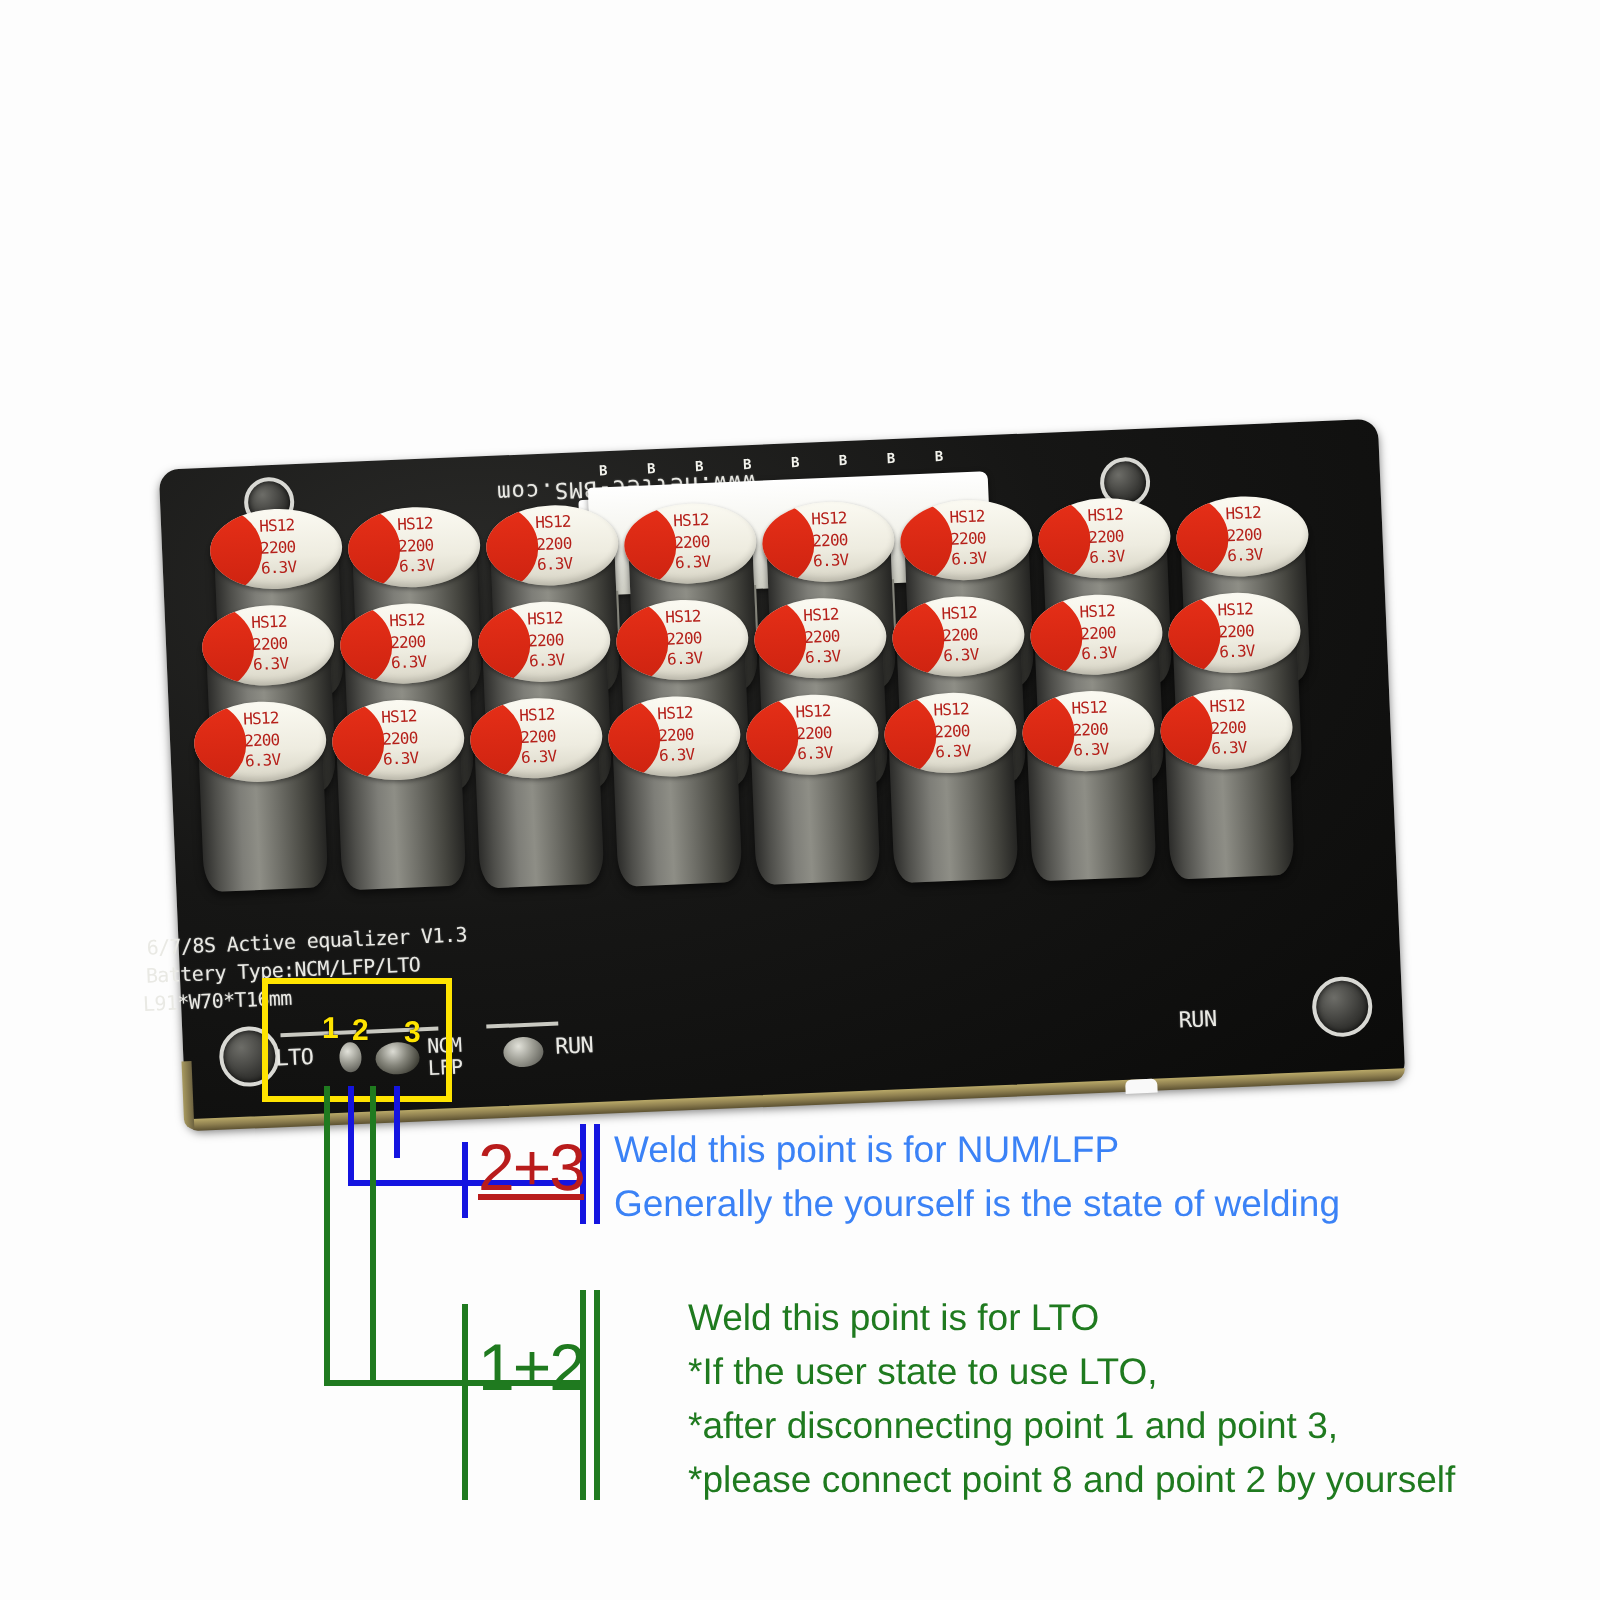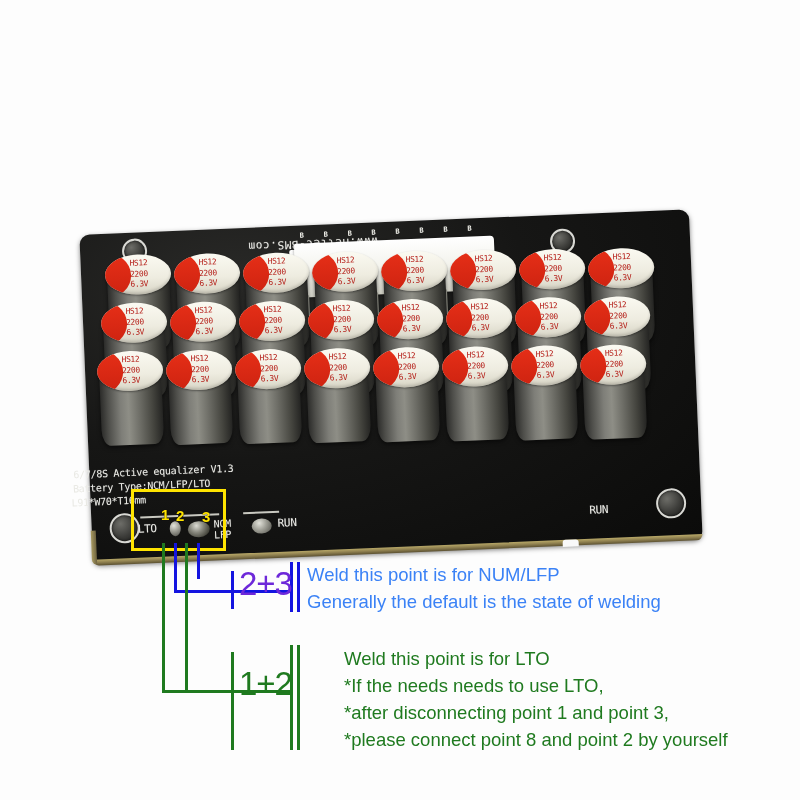--- a/index.html
+++ b/index.html
@@ -241,21 +241,21 @@
   .blue { background: #1414e0; }
   .green { background: #1f7a1f; }
 
   .bracket-num {
     position: absolute;
     font-family: "Liberation Sans", sans-serif;
     font-size: 33px;
     font-weight: 400;
     letter-spacing: -1px;
   }
-  .bracket-num.b { color: #6d28d9; }
+  .bracket-num.b { color: #b91c1c; text-decoration: underline; }
   .bracket-num.g { color: #1f7a1f; }
 
   .note {
     position: absolute;
     font-family: "Liberation Sans", sans-serif;
     font-size: 18.5px;
     line-height: 27px;
     white-space: nowrap;
   }
   .note.b { color: #3b82f6; }
@@ -603,34 +603,34 @@
     <div class="vline blue" style="left:197px; top:543px; height:36px;"></div>
     <div class="hline blue" style="left:174px; top:590px; width:119px;"></div>
     <div class="vline blue" style="left:231px; top:571px; height:38px;"></div>
     <div class="vline blue" style="left:290px; top:562px; height:50px;"></div>
     <div class="vline blue" style="left:297px; top:562px; height:50px;"></div>
 
     <div class="bracket-num b" style="left:239px; top:565px;">2+3</div>
 
     <div class="note b" style="left:307px; top:561px;">
       <div>Weld this point is for NUM/LFP</div>
-      <div>Generally the default is the state of welding</div>
+      <div>Generally the yourself is the state of welding</div>
     </div>
 
     <div class="vline green" style="left:162px; top:543px; height:150px;"></div>
     <div class="vline green" style="left:185px; top:543px; height:150px;"></div>
     <div class="hline green" style="left:162px; top:690px; width:131px;"></div>
     <div class="vline green" style="left:231px; top:652px; height:98px;"></div>
     <div class="vline green" style="left:290px; top:645px; height:105px;"></div>
     <div class="vline green" style="left:297px; top:645px; height:105px;"></div>
 
     <div class="bracket-num g" style="left:239px; top:665px;text-align:right;">1+2</div>
 
     <div class="note g" style="left:307px; top:645px;">
       <div>Weld this point is for LTO</div>
-      <div>*If the needs needs to use LTO,</div>
+      <div>*If the user state to use LTO,</div>
       <div>*after disconnecting point 1 and point 3,</div>
       <div>*please connect point 8 and point 2 by yourself</div>
     </div>
 
   </div>
 
 </div>
 
 </body></html>

